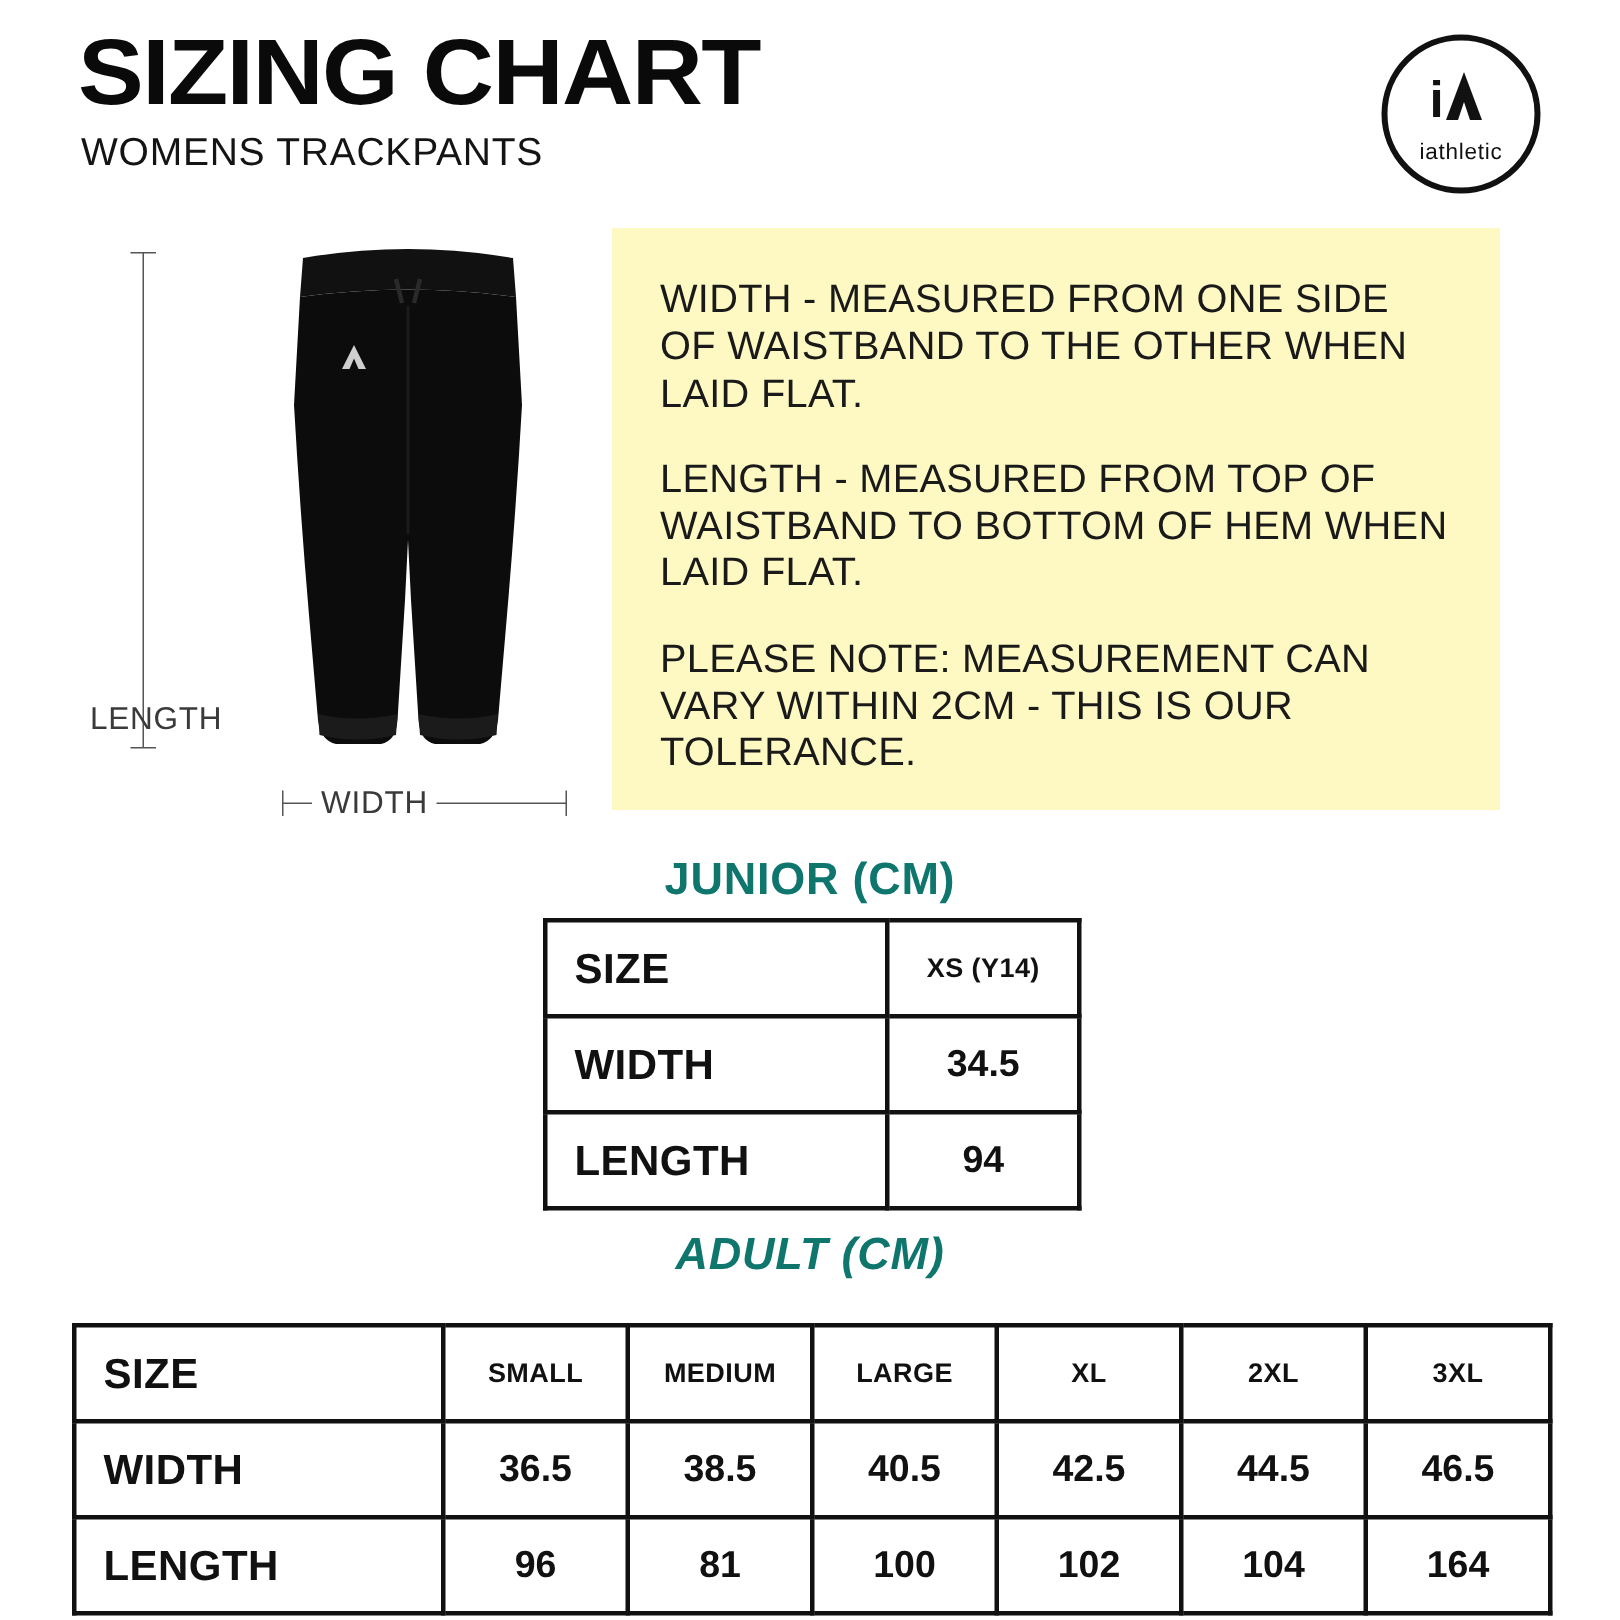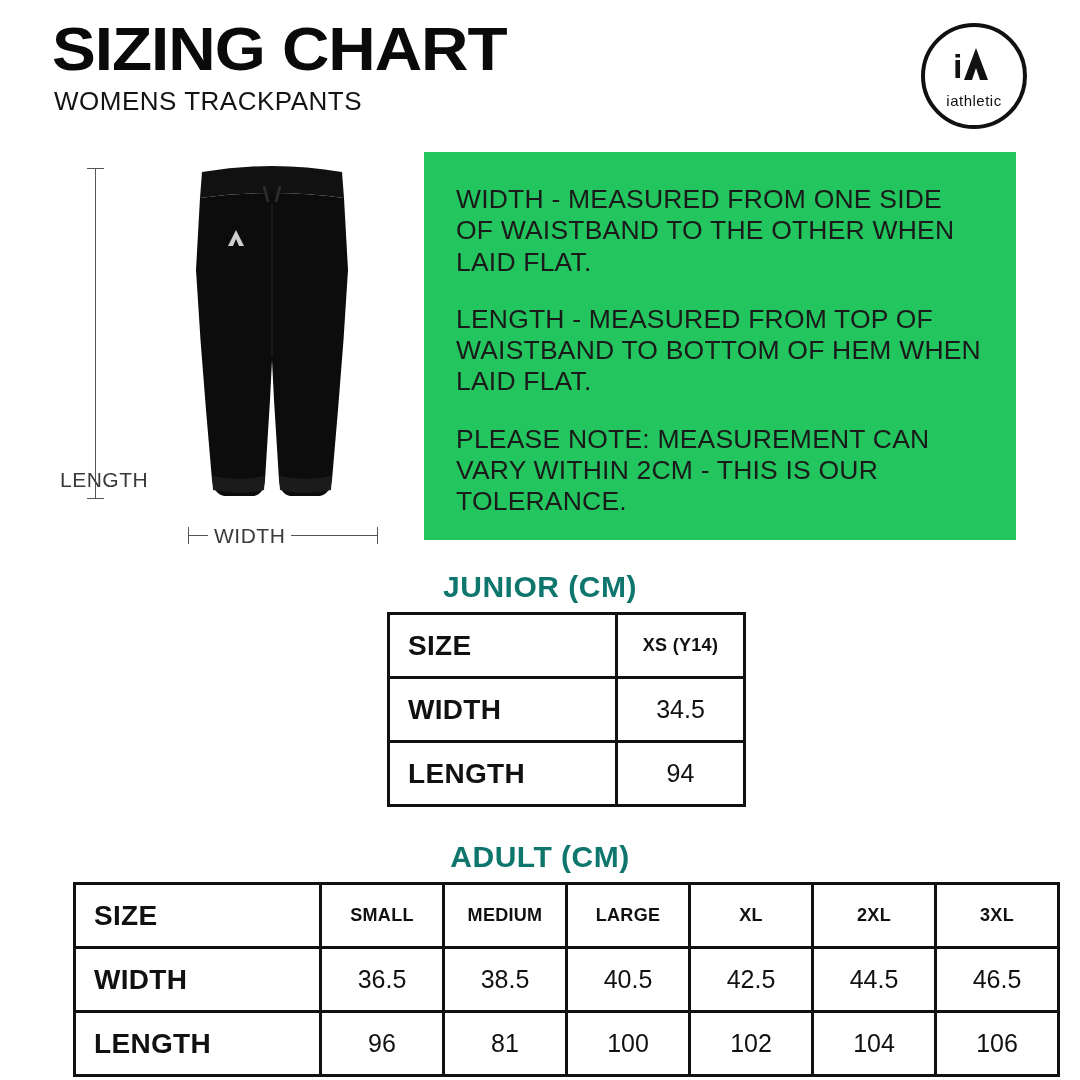--- a/index.html
+++ b/index.html
@@ -128,25 +128,25 @@
     background: #ffffff;
     padding: 0 6px;
     font-size: 21px;
     letter-spacing: 0.5px;
     color: #3a3a3a;
   }
 
   
   .notes {
     position: absolute;
-    left: 424px;
+    left: 408px;
     top: 152px;
     width: 592px;
     height: 388px;
-    background: #22c55e;
+    background: #fef9c3;
     box-sizing: border-box;
     padding: 32px 30px 0 32px;
   }
   .notes p {
     margin: 0 0 26px 0;
     font-size: 26.5px;
     line-height: 1.18;
     letter-spacing: 0.2px;
     color: #1a1a1a;
   }
@@ -162,28 +162,27 @@
   }
   .junior-title {
     position: absolute;
     left: 360px;
     top: 570px;
     width: 360px;
   }
   table {
     border-collapse: collapse;
     table-layout: fixed;
-    margin-left: 25px;
   }
   table td, table th {
     border: 3px solid #111111;
     height: 61px;
     text-align: center;
     font-size: 25px;
-    font-weight: 400;
+    font-weight: 700;
     color: #111111;
     padding: 0;
   }
   .rowhead {
     text-align: left;
     padding-left: 18px;
     font-weight: 700;
     font-size: 28px;
     letter-spacing: 0.3px;
   }
@@ -198,22 +197,23 @@
     left: 362px;
     top: 612px;
     width: 356px;
   }
   .junior-table col.c1 { width: 228px; }
   .junior-table col.c2 { width: 128px; }
 
   .adult-title {
     position: absolute;
     left: 360px;
-    top: 840px;
+    top: 820px;
     width: 360px;
+    font-style: italic;
   }
   .adult-table {
     position: absolute;
     left: 48px;
     top: 882px;
     width: 984px;
   }
   .adult-table col.c1 { width: 246px; }
   .adult-table col.cx { width: 123px; }
 </style>
@@ -338,16 +338,16 @@
       <td>44.5</td>
       <td>46.5</td>
     </tr>
     <tr>
       <td class="rowhead">LENGTH</td>
       <td>96</td>
       <td>81</td>
       <td>100</td>
       <td>102</td>
       <td>104</td>
-      <td>106</td>
+      <td>164</td>
     </tr>
   </tbody>
 </table>
 
 </body></html>

